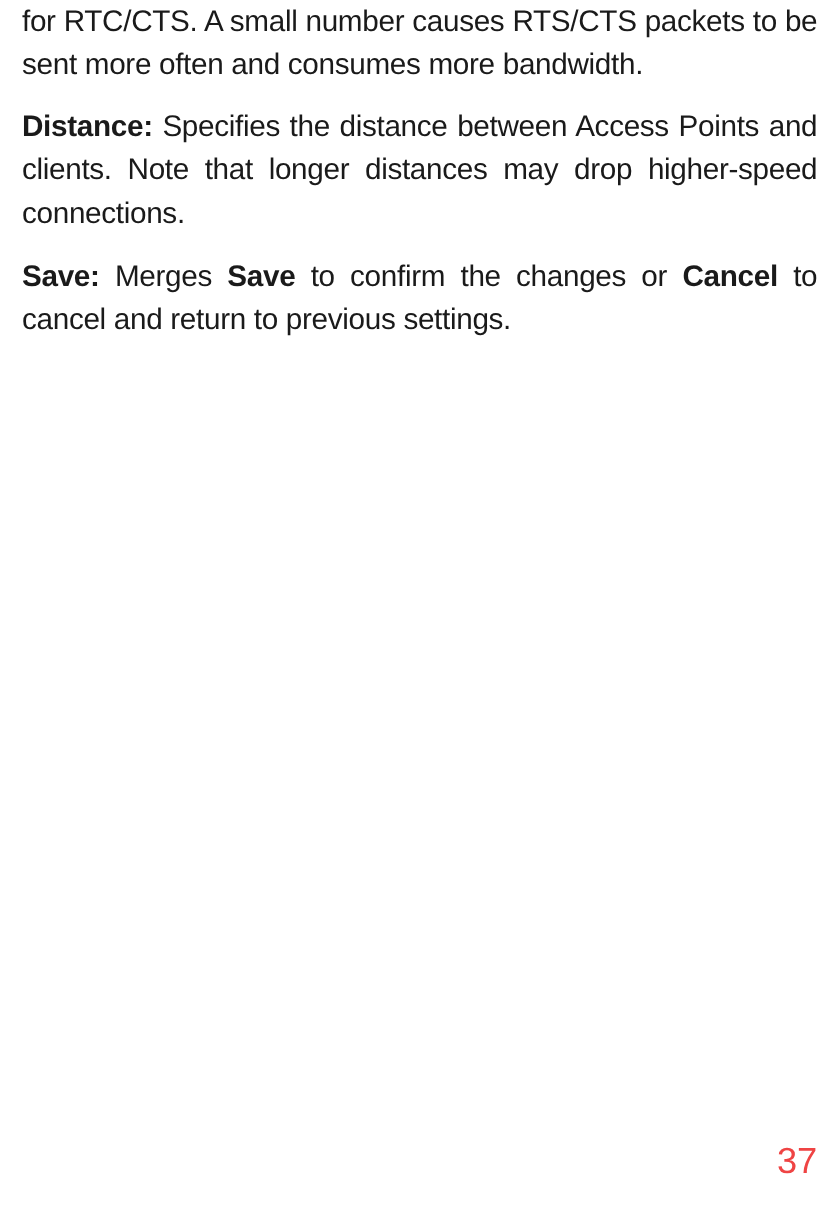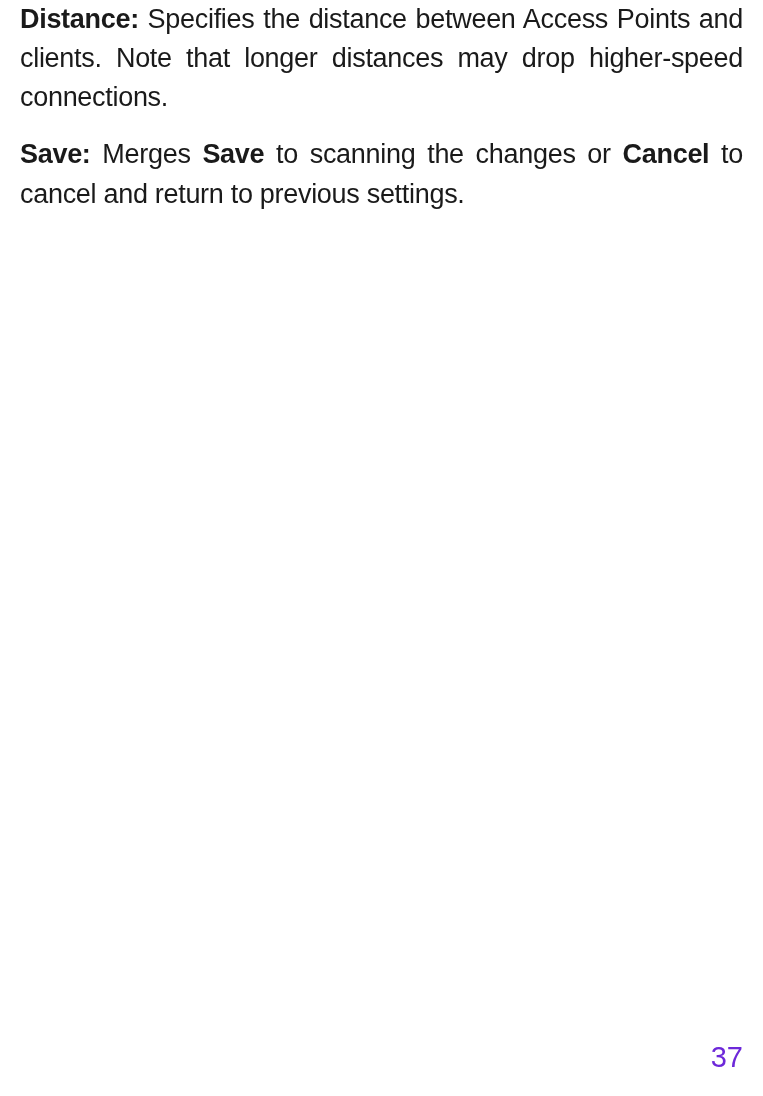--- a/index.html
+++ b/index.html
@@ -30,36 +30,39 @@
     .term {
       font-weight: 700;
     }
     .bold {
       font-weight: 700;
     }
     .page-number {
       position: absolute;
       bottom: 22px;
       right: 20px;
-      font-size: 29px;
-      color: #6d28d9;
+      font-size: 33px;
+      color: #ef4444;
     }
   </style>
 </head>
 <body>
 
 <div class="content">
 
+  <p class="para justify">
+    <span>for RTC/CTS. A small number causes RTS/CTS packets to be sent more often and consumes more bandwidth.</span>
+  </p>
 
 
 
 
   <p class="para justify">
     <span class="term">Distance:</span><span> Specifies the distance between Access Points and clients. Note that longer distances may drop higher-speed connections.</span>
   </p>
 
   <p class="para justify">
-    <span class="term">Save:</span><span> Merges </span><span class="bold">Save</span><span> to scanning the changes or </span><span class="bold">Cancel</span><span> to cancel and return to previous settings.</span>
+    <span class="term">Save:</span><span> Merges </span><span class="bold">Save</span><span> to confirm the changes or </span><span class="bold">Cancel</span><span> to cancel and return to previous settings.</span>
   </p>
 
 </div>
 
 <div class="page-number">37</div>
 
 </body></html>

